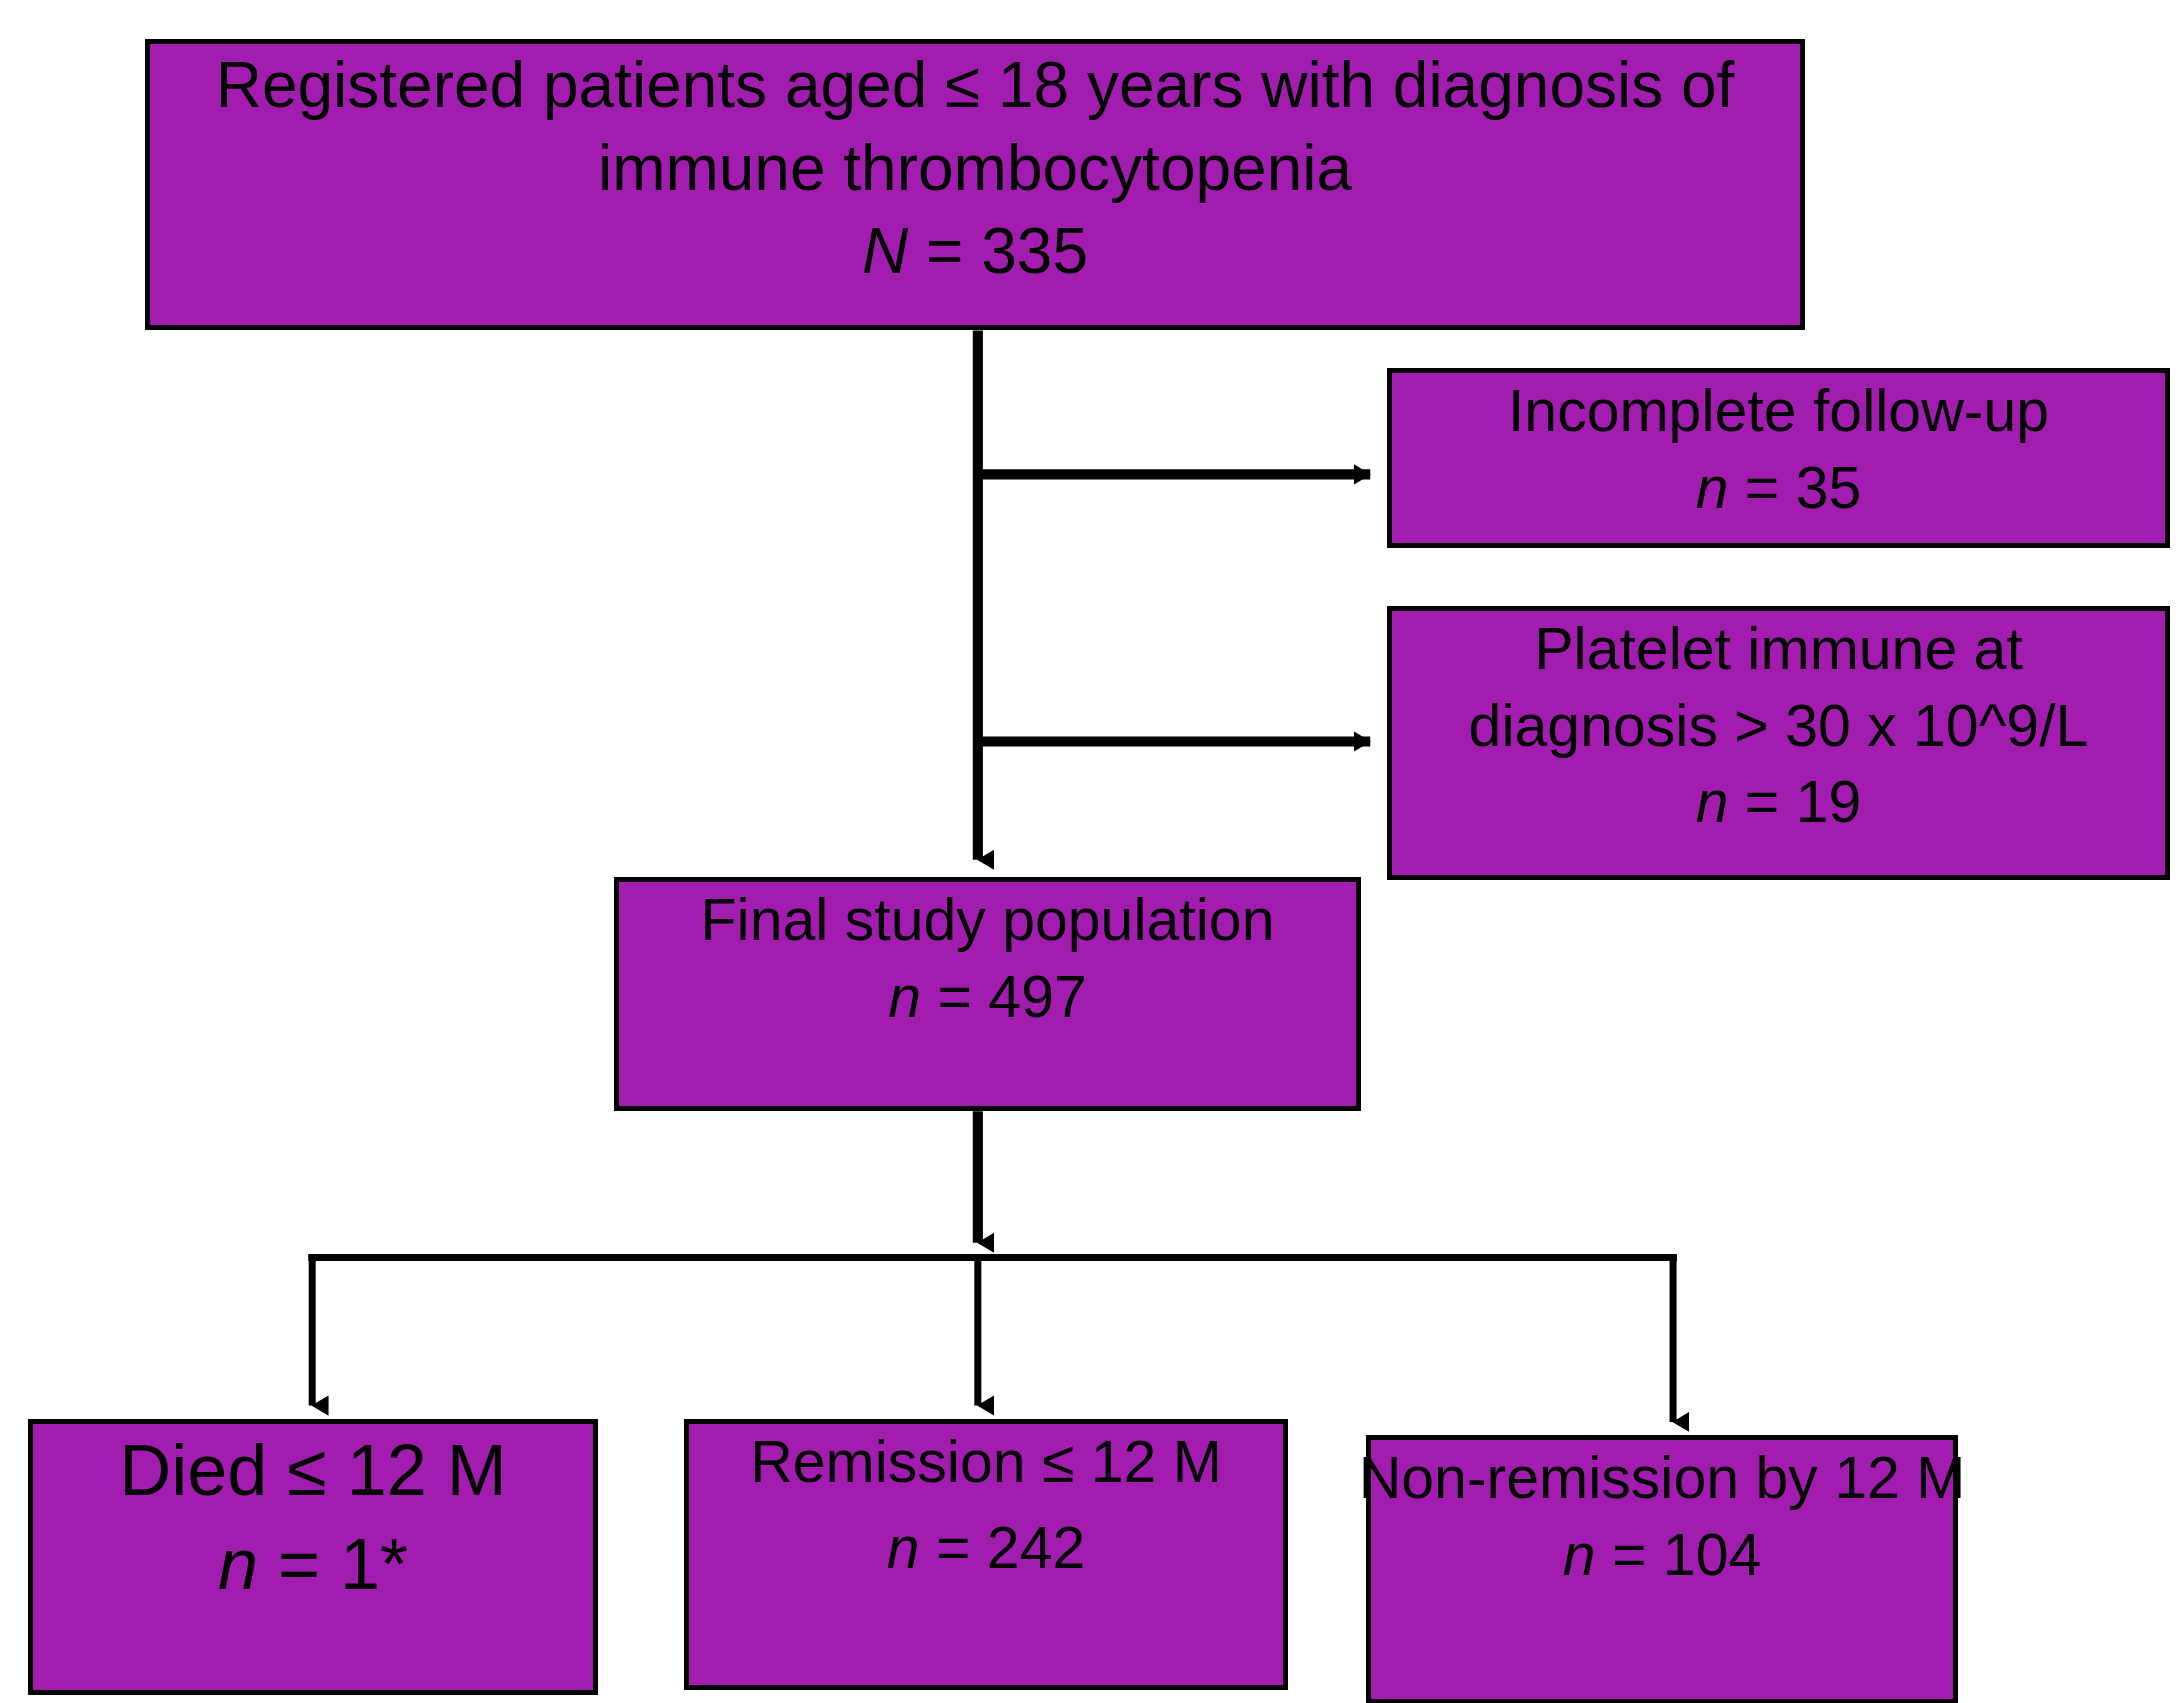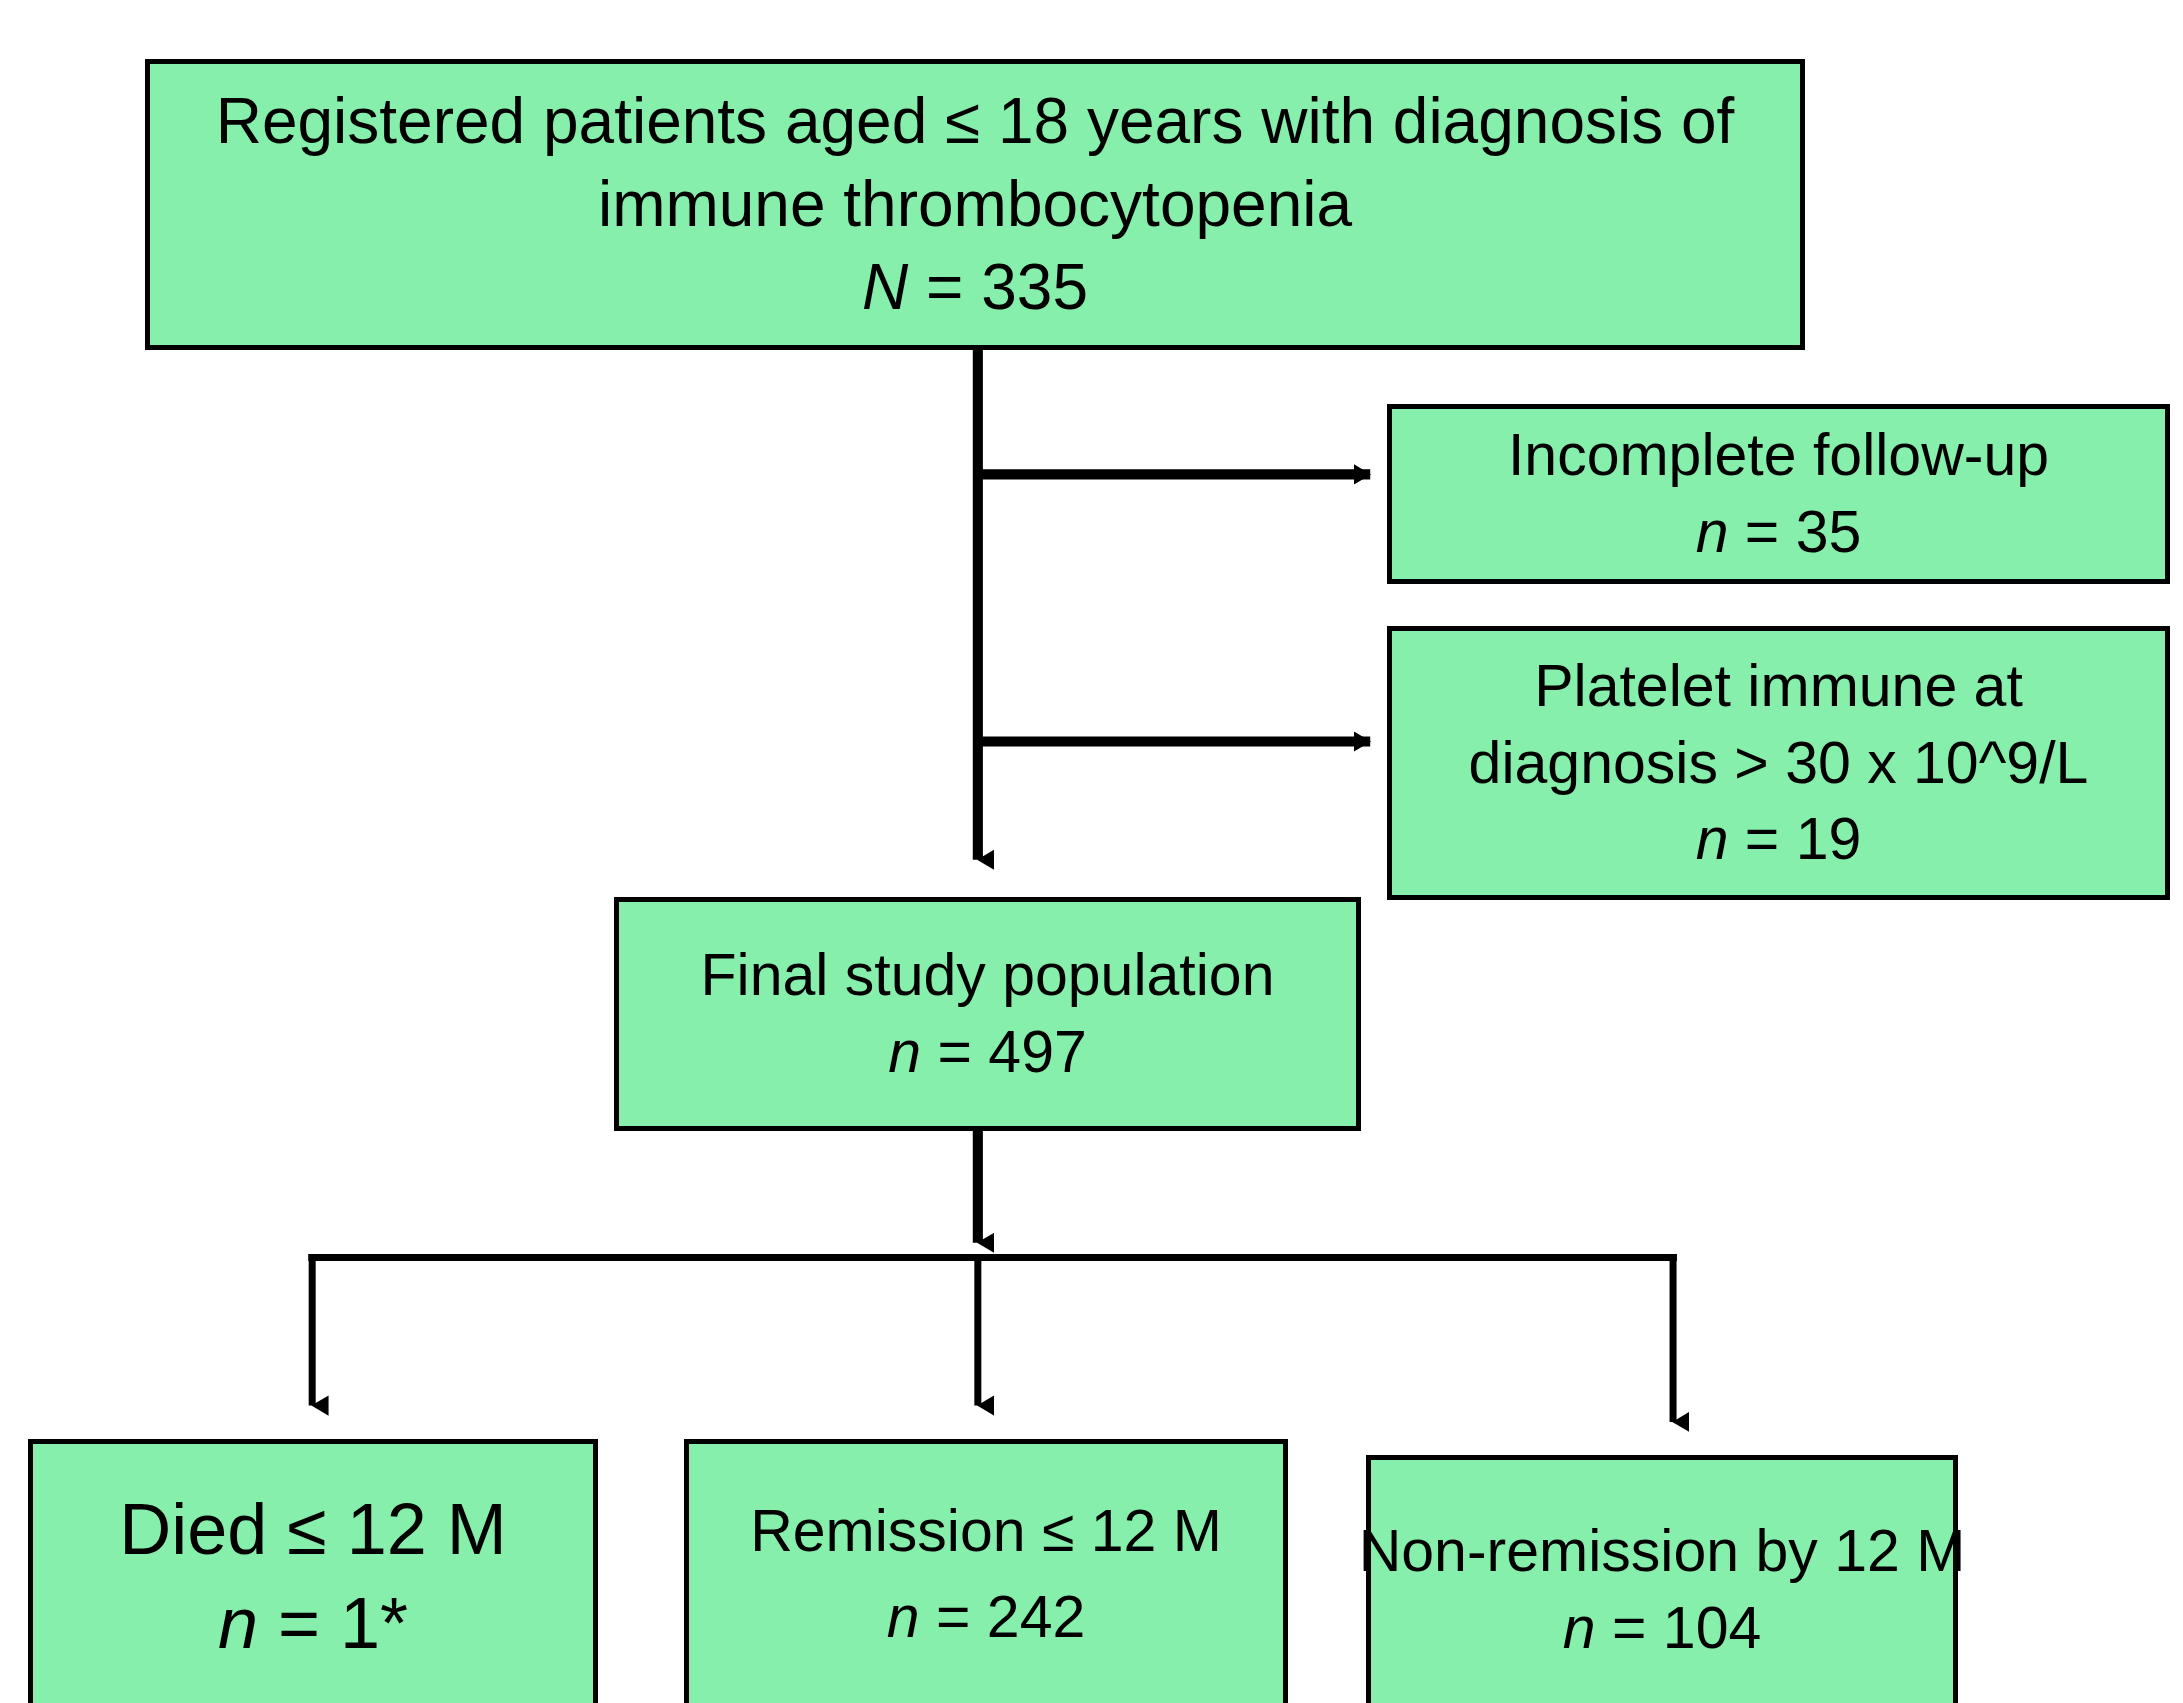--- a/index.html
+++ b/index.html
@@ -22,51 +22,50 @@
     position: absolute;
     left: 0;
     top: 0;
     width: 2183px;
     height: 1704px;
     pointer-events: none;
   }
   .node {
     position: absolute;
     box-sizing: border-box;
-    background: #86efac;
+    background: #a21caf;
     border: 5.5px solid #000000;
     display: flex;
     flex-direction: column;
     align-items: center;
-    justify-content: center;
+    justify-content: flex-start;
     text-align: center;
     color: #000000;
     line-height: 1.30;
-    margin-top: 20px;
   }
   .node .line {
     display: block;
     white-space: nowrap;
   }
   .node .count {
     display: block;
     white-space: nowrap;
   }
   .count .sym {
     font-style: italic;
   }
   
   #node-registered {
     left: 145px;  top: 39px;
     width: 1660px; height: 291px;
     font-size: 64px;
   }
   #node-registered .line { padding: 0 15.6px; }
   #node-incomplete {
-    left: 1387px; top: 384px;
+    left: 1387px; top: 368px;
     width: 783px; height: 180px;
     font-size: 59px;
   }
   #node-platelet {
     left: 1387px; top: 606px;
     width: 783px; height: 274px;
     font-size: 59px;
   }
   #node-final {
     left: 614px; top: 877px;

